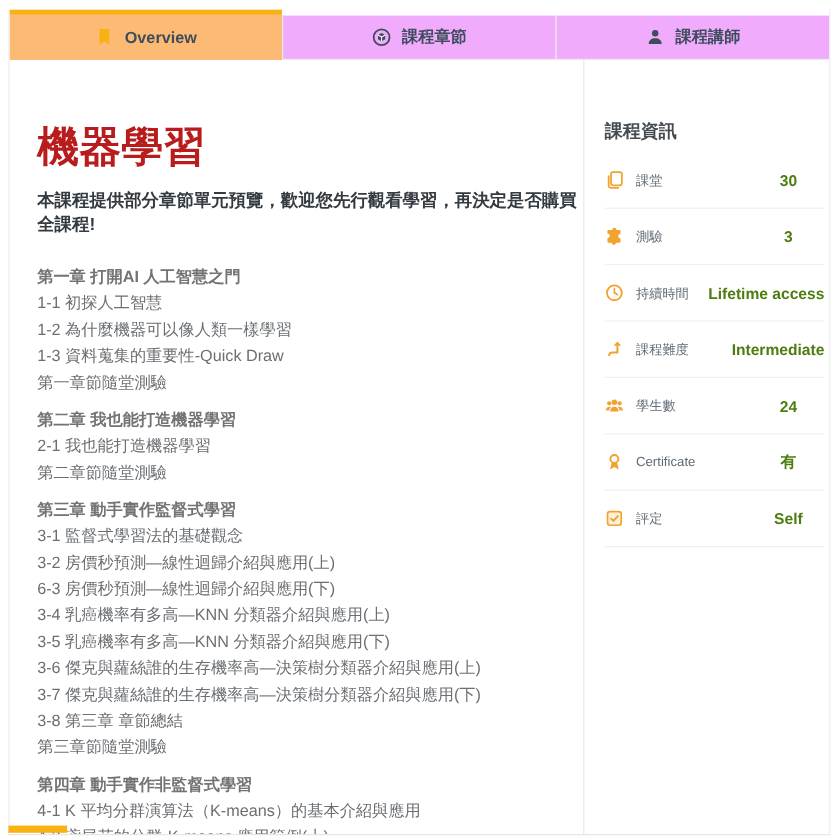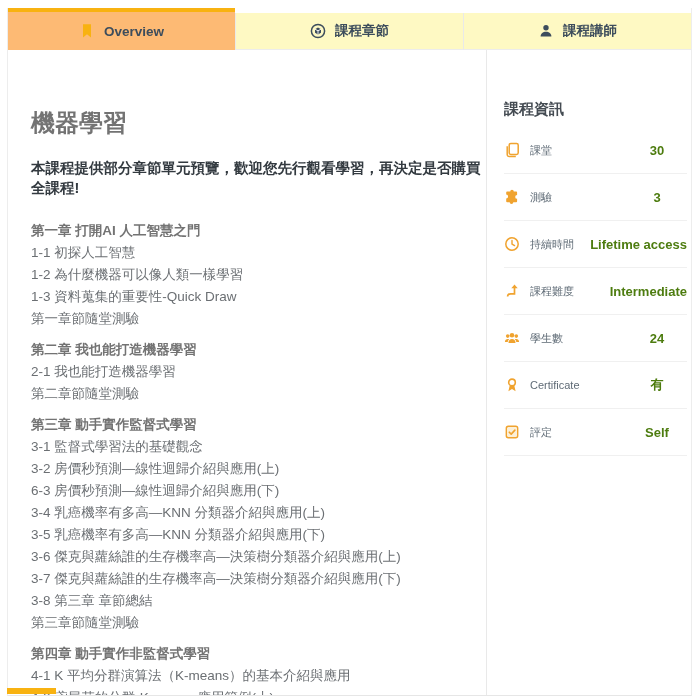--- a/index.html
+++ b/index.html
@@ -15,26 +15,26 @@
     border-left:1px solid #ededed;border-right:1px solid #ededed;border-bottom:1px solid #e6e6e6;
     overflow:hidden;
   }
   
   .tabbar{display:flex;height:42px;}
   .tab{
     flex:1;display:flex;align-items:center;justify-content:center;gap:9px;
     font-size:13.5px;font-weight:bold;color:#3d4d5c;box-sizing:border-box;cursor:pointer;
   }
   .tab.active{border-top:4px solid #f8b211;background:#fdba74;}
-  .tab.inactive{margin-top:5px;background:#fef9c3;border-bottom:1px solid #ececec;border-left:1px solid #e9e9e9;}
+  .tab.inactive{margin-top:5px;background:#f0abfc;border-bottom:1px solid #ececec;border-left:1px solid #e9e9e9;}
   .tab .ticon{width:16px;height:16px;flex:0 0 16px;}
   
   .cbody{display:flex;height:646px;}
   .main{width:478px;box-sizing:border-box;padding:56px 0 0 23px;}
-  .course-title{color:#737373;font-size:24px;line-height:34px;font-weight:bold;margin:0 0 18px 0;}
+  .course-title{color:#b91c1c;font-size:35px;line-height:34px;font-weight:bold;margin:0 0 18px 0;}
   .intro{font-size:14.5px;line-height:20px;font-weight:bold;color:#333a40;margin:0 0 22px 0;}
   .chapter{margin-bottom:9px;}
   .ch-line{font-size:13.5px;line-height:22px;color:#6b6f73;white-space:nowrap;}
   .ch-title{font-weight:bold;color:#737373;}
   
   .sidebar{flex:1;border-left:1px solid #e9e9e9;box-sizing:border-box;padding:50px 4px 16px 17px;}
   .sb-title{font-size:15px;font-weight:bold;color:#454c53;margin:0 0 8px 0;}
   .sb-row{display:flex;align-items:center;height:46px;border-bottom:1px solid #f0f0f0;}
   .sb-icon{width:16px;height:16px;flex:0 0 16px;margin-right:10px;}
   .sb-icon svg{display:block;}

